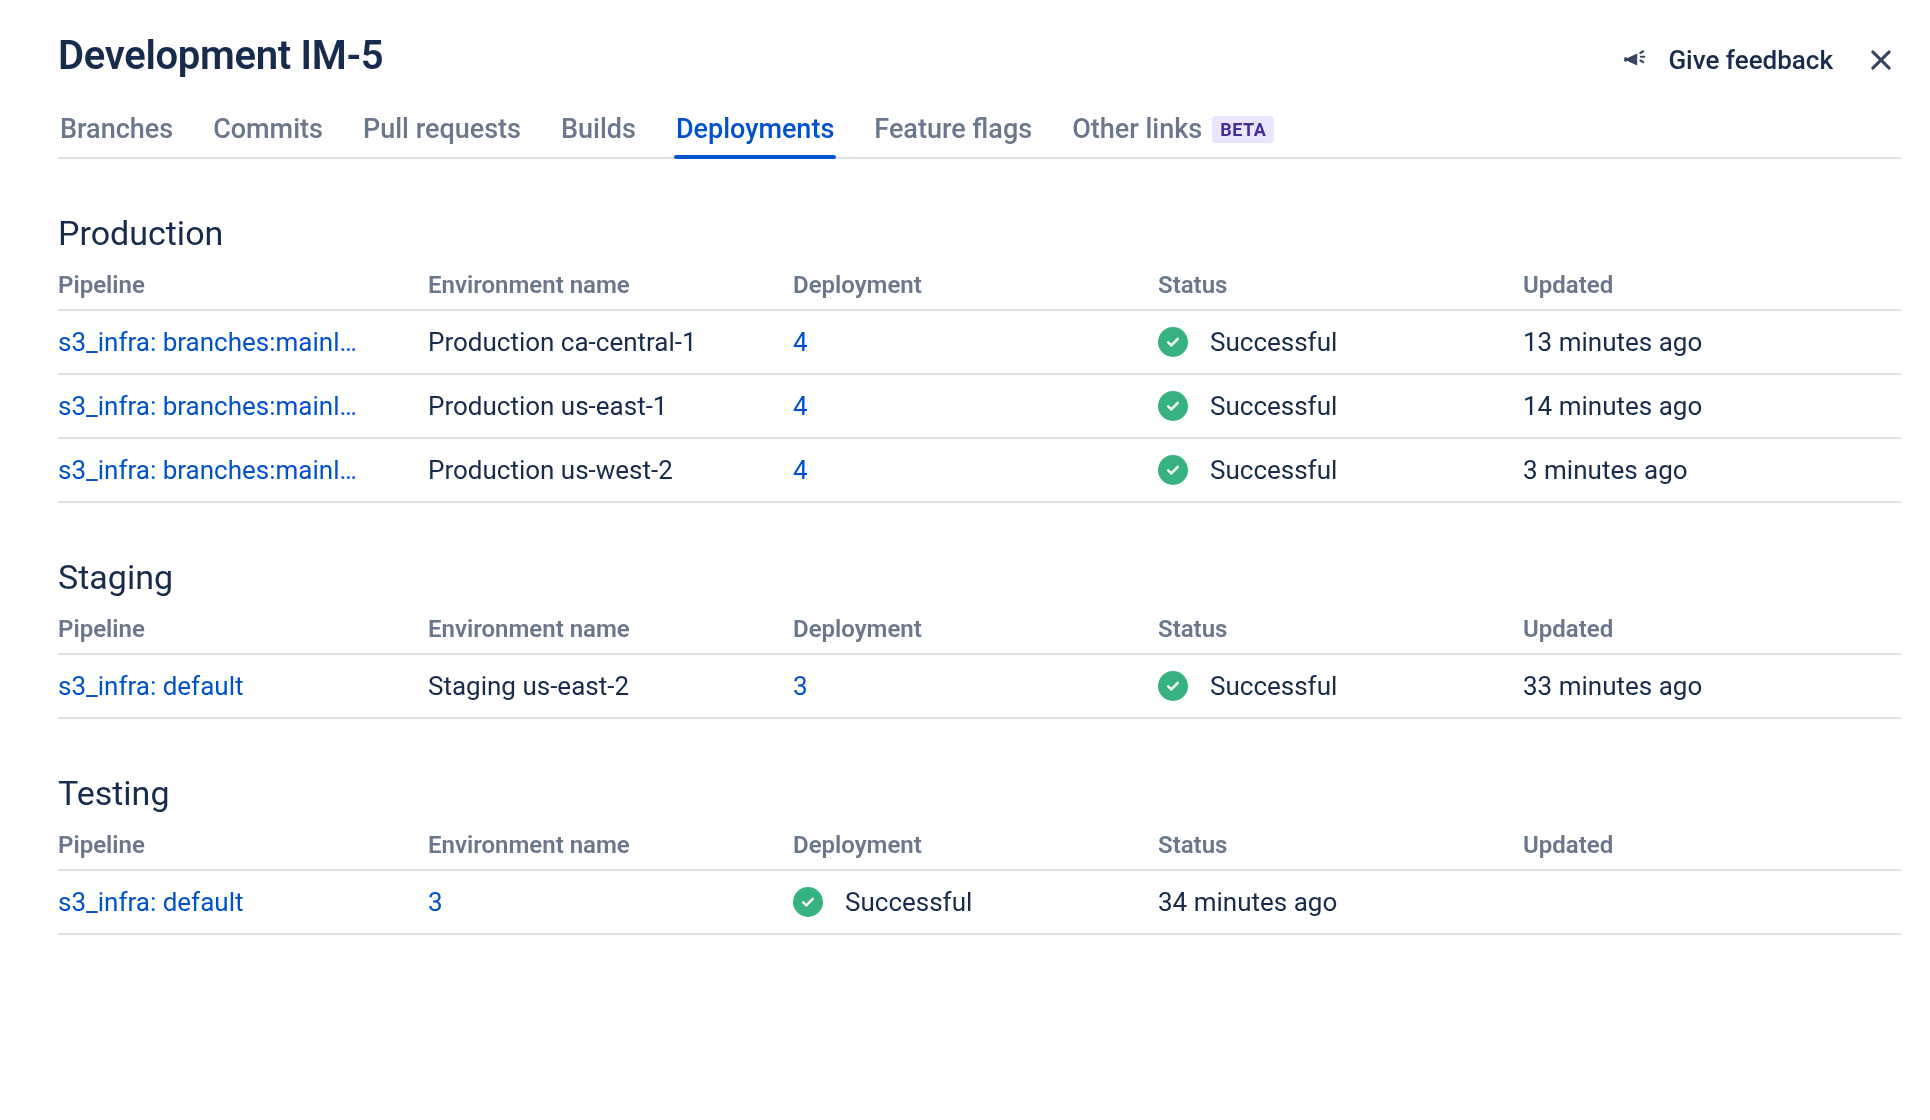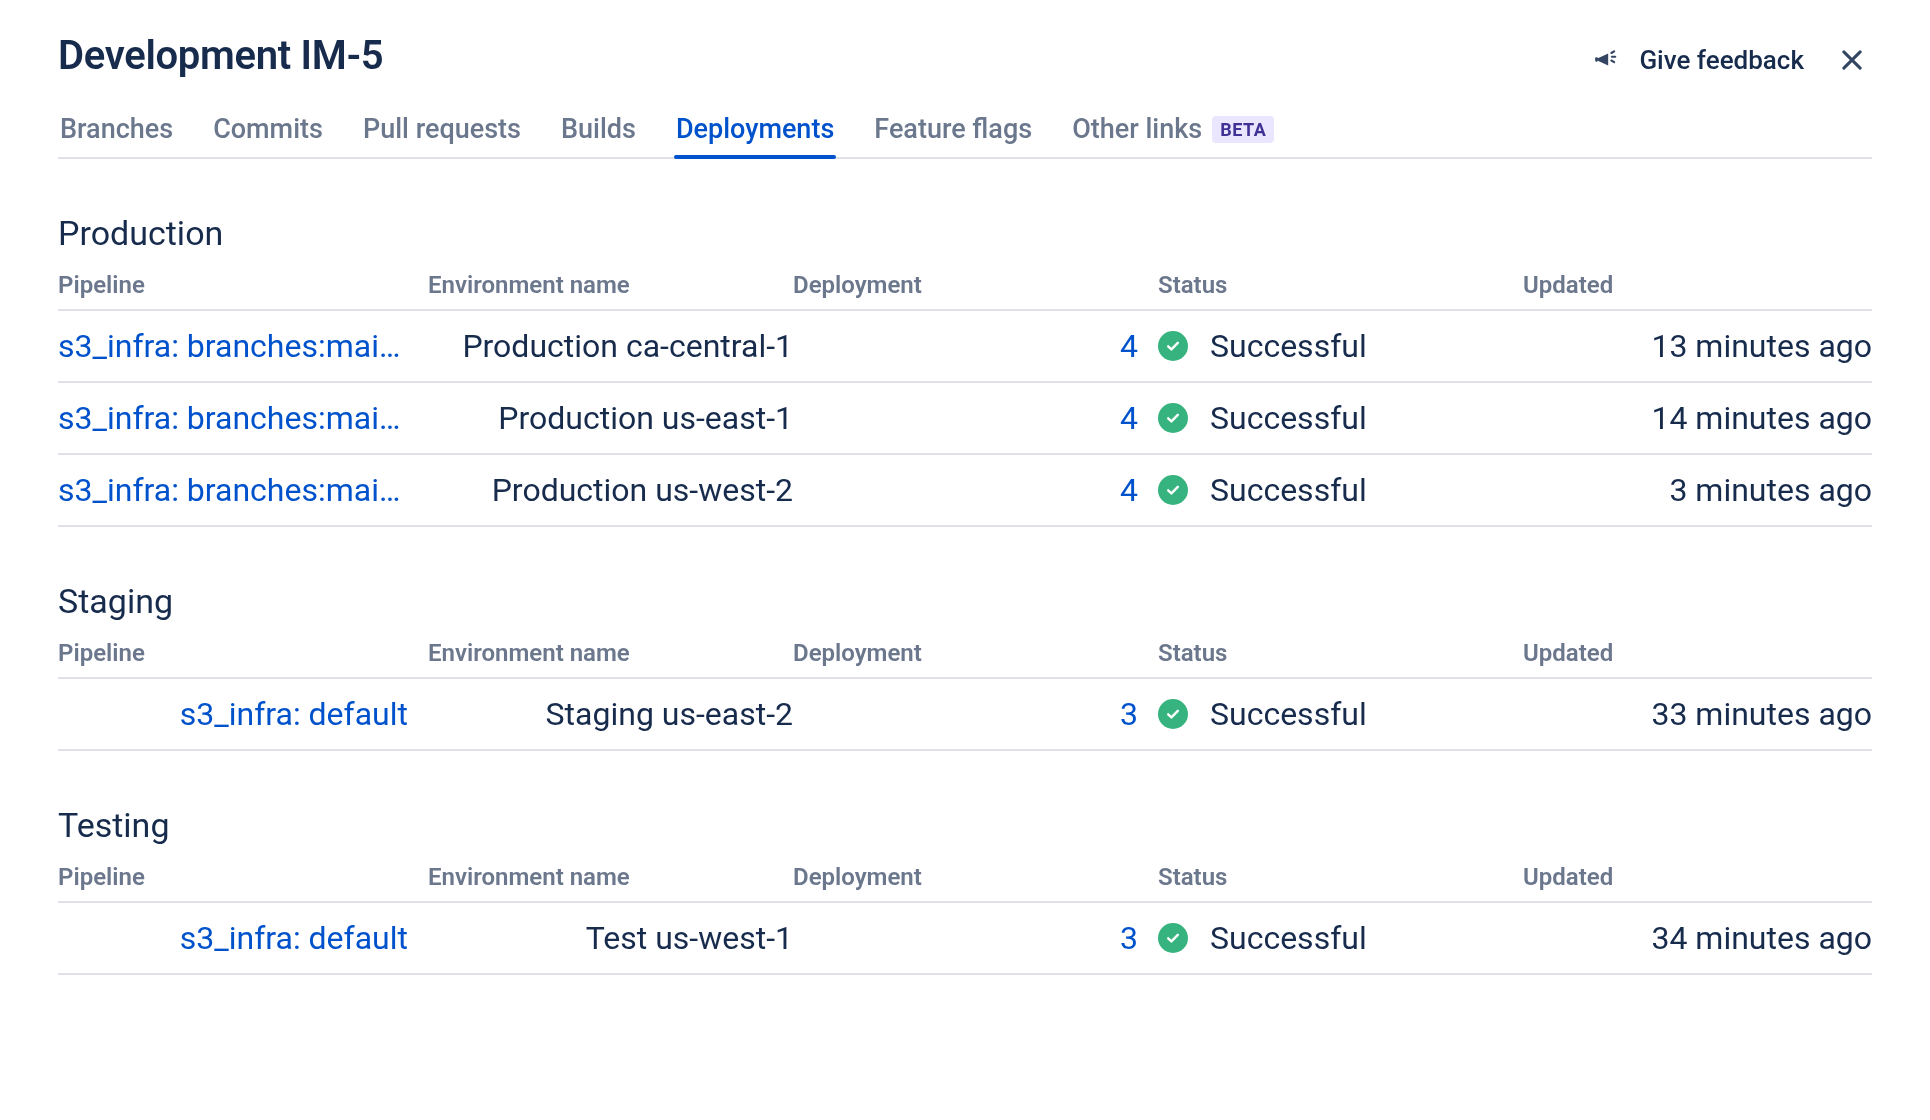--- a/index.html
+++ b/index.html
@@ -16,21 +16,21 @@
     margin: 0;
     padding: 0;
     background: #fff;
     font-family: -apple-system, BlinkMacSystemFont, "Segoe UI", Roboto, Helvetica, Arial, sans-serif;
     color: var(--text-default);
   }
   .page {
     width: 1930px;
     min-height: 1120px;
     box-sizing: border-box;
-    padding: 32px 58px 60px 58px;
+    padding: 32px 29px 60px 58px;
   }
   
   .header {
     display: flex;
     align-items: flex-start;
     justify-content: space-between;
   }
   .title {
     font-size: 40px;
     font-weight: 600;
@@ -124,23 +124,22 @@
     padding: 8px 0 10px 0;
   }
   .dep-header .col {
     font-size: 24px;
     font-weight: 600;
     color: var(--text-subtle);
   }
   .dep-row {
     padding: 16px 0;
     border-bottom: 2px solid var(--border);
-    font-size: 32px;
-    color: var(--text-default);
-    text-align: right;
+    font-size: 26px;
+    color: var(--text-default);
   }
   .dep-row:last-child { border-bottom: 2px solid var(--border); }
   .link-text {
     color: var(--link);
     cursor: pointer;
     white-space: nowrap;
     overflow: hidden;
     text-overflow: ellipsis;
     padding-right: 20px;
   }
@@ -307,21 +306,20 @@
       <div class="dep-header">
         <div class="col">Pipeline</div>
         <div class="col">Environment name</div>
         <div class="col">Deployment</div>
         <div class="col">Status</div>
         <div class="col">Updated</div>
       </div>
 
       <div class="dep-row">
         <div class="link-text">s3_infra: default</div>
-        <div>Test us-west-1</div>
         <div class="link-text">3</div>
         <div class="status-cell">
           <span class="status-icon">
             <svg viewBox="0 0 16 16">
                 <path d="M3.2 8.3 L6.4 11.4 L12.8 4.8" stroke="#fff" stroke-width="2.4" fill="none" stroke-linecap="round" stroke-linejoin="round"></path>
               </svg>
           </span>
           <span>Successful</span>
         </div>
         <div>34 minutes ago</div>

